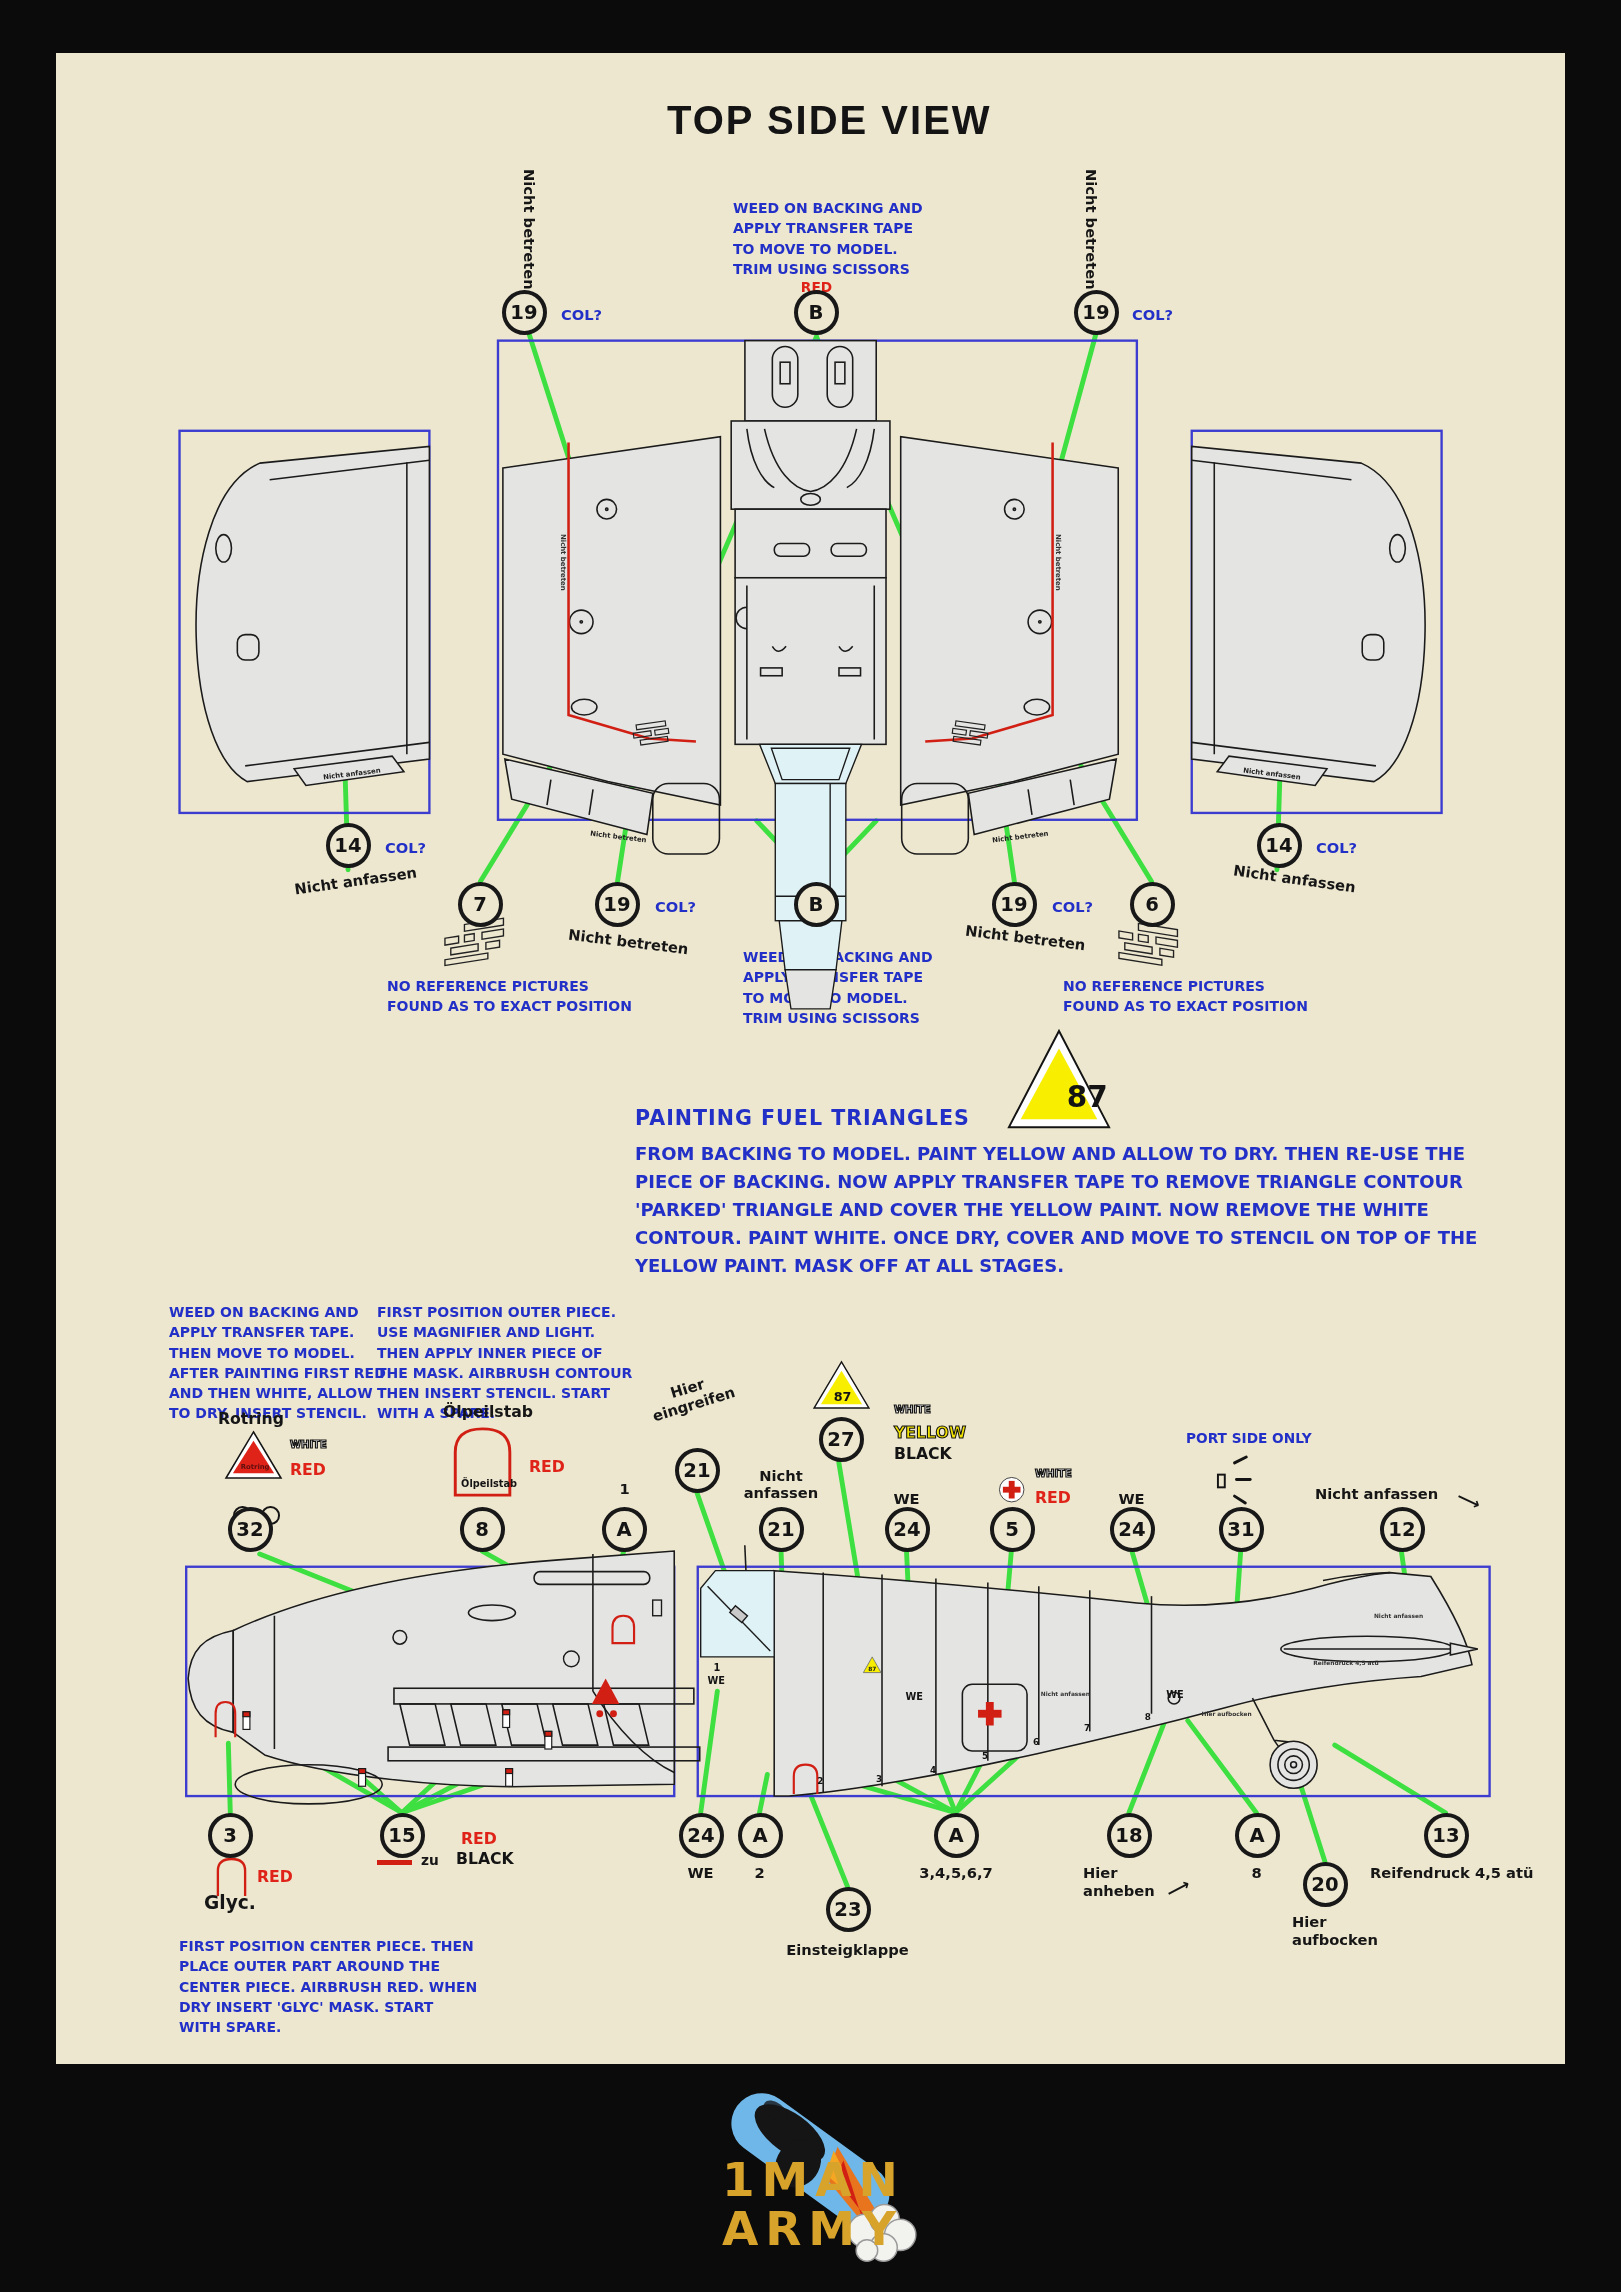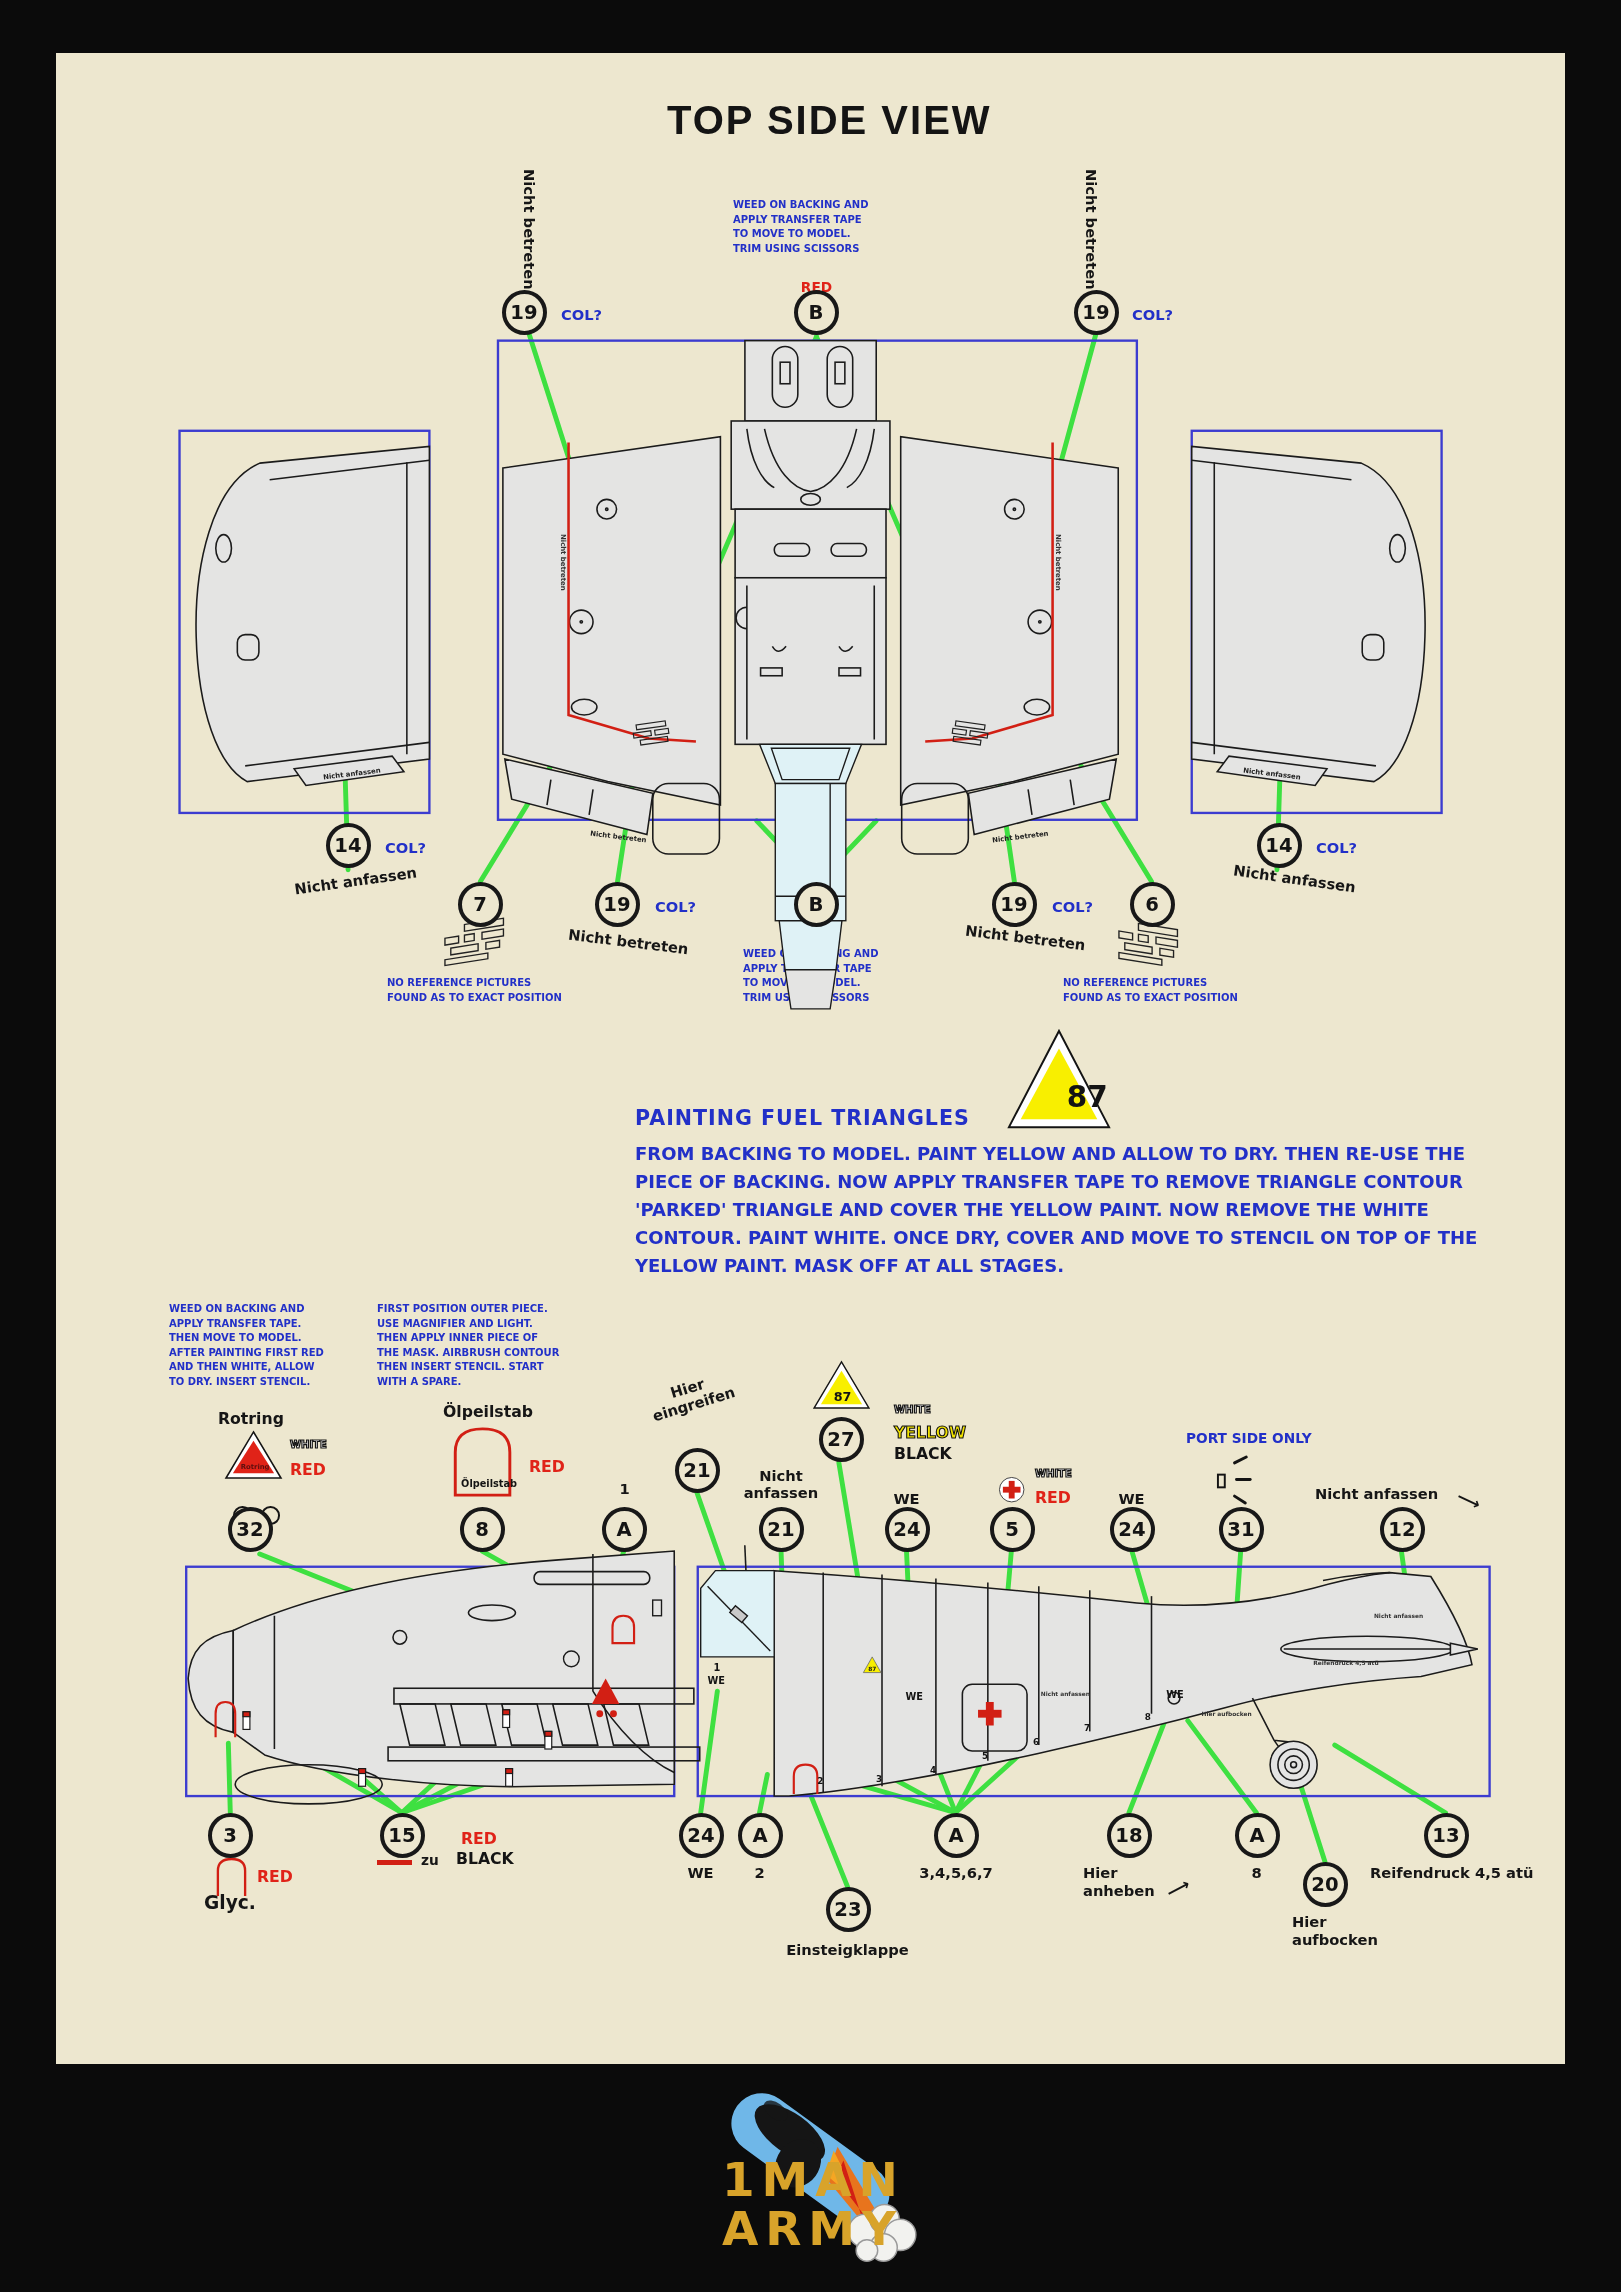--- a/index.html
+++ b/index.html
@@ -2,21 +2,21 @@
 <html><head>
 <meta charset="utf-8">
 <style>
   html,body{margin:0;padding:0;background:#000;}
   #page{position:relative;width:1621px;height:2293px;background:#0b0b0b;overflow:hidden;
         font-family:"DejaVu Sans",sans-serif;}
   #sheet{position:absolute;left:56px;top:53px;width:1509px;height:2011px;background:#EDE7CF;}
   .abs{position:absolute;}
   .title{font-family:"Liberation Sans",sans-serif;font-weight:700;font-size:40px;color:#141414;
          letter-spacing:2px;white-space:nowrap;}
-  .blue{color:#2230C8;font-weight:bold;font-size:10px;line-height:1.45;white-space:nowrap;}
+  .blue{color:#2230C8;font-weight:bold;font-size:14px;line-height:1.45;white-space:nowrap;}
   .bluebig{color:#2230C8;font-weight:bold;font-size:20.6px;letter-spacing:1px;white-space:nowrap;}
   .para{color:#2230C8;font-weight:bold;font-size:18px;line-height:28px;white-space:nowrap;}
   .ger{color:#161616;font-weight:bold;font-size:14.7px;white-space:nowrap;}
   .red{color:#E02318;font-weight:bold;font-size:13.7px;white-space:nowrap;}
   .circ{position:absolute;width:37px;height:37px;margin:-22.5px 8px 0 -22.5px;border:4.4px solid #181818;
         border-radius:50%;background:#EDE7CF;color:#141414;font-weight:bold;font-size:19.6px;
         display:flex;align-items:center;justify-content:center;z-index:6;}
   .vlabel{position:absolute;transform-origin:top left;transform:rotate(90deg);
           font-weight:bold;font-size:14.7px;color:#161616;white-space:nowrap;z-index:4;}
   .tinyv{position:absolute;transform-origin:top left;transform:rotate(90deg);
@@ -479,20 +479,27 @@
 <div class="circ" style="left:1129px;top:1835px;">18</div>
 <div class="abs ger" style="left:1083px;top:1864px;width:74px;white-space:normal;line-height:1.2;">Hier anheben</div>
 <div class="arrow" style="left:1166px;top:1878px;transform:rotate(-28deg);">⟶</div>
 <div class="circ" style="left:1257px;top:1835px;">A</div>
 <div class="abs ger ctr" style="left:1242px;top:1864px;width:29px;">8</div>
 <div class="circ" style="left:1325px;top:1884px;">20</div>
 <div class="abs ger" style="left:1292px;top:1913px;width:88px;white-space:normal;line-height:1.2;">Hier aufbocken</div>
 <div class="circ" style="left:1446px;top:1835px;">13</div>
 <div class="abs ger" style="left:1370px;top:1864px;">Reifendruck 4,5 atü</div>
 
+<div class="abs blue" style="left:179px;top:1936px;">
+  <div>FIRST POSITION CENTER PIECE. THEN</div>
+      <div>PLACE OUTER PART AROUND THE</div>
+      <div>CENTER PIECE. AIRBRUSH RED. WHEN</div>
+  <div>DRY INSERT 'GLYC' MASK. START</div>
+      <div>WITH SPARE.</div>
+</div>
 
 <svg style="left:681px;top:2086px;" width="274" height="191" viewBox="0 0 280 195">
   <g transform="rotate(36 140 85)">
     <rect x="35" y="50" width="185" height="62" rx="31" fill="#6FB7E8"></rect>
     <ellipse cx="95" cy="72" rx="42" ry="20" fill="#151515"></ellipse>
     <ellipse cx="120" cy="92" rx="22" ry="26" fill="#151515"></ellipse>
     <ellipse cx="70" cy="62" rx="14" ry="8" fill="#151515" opacity="0.8"></ellipse>
   </g>
   <polygon points="160,62 148,94 196,152 208,142" fill="#E8741D"></polygon>
   <polygon points="166,76 158,94 198,146 190,150" fill="#D21F14"></polygon>

